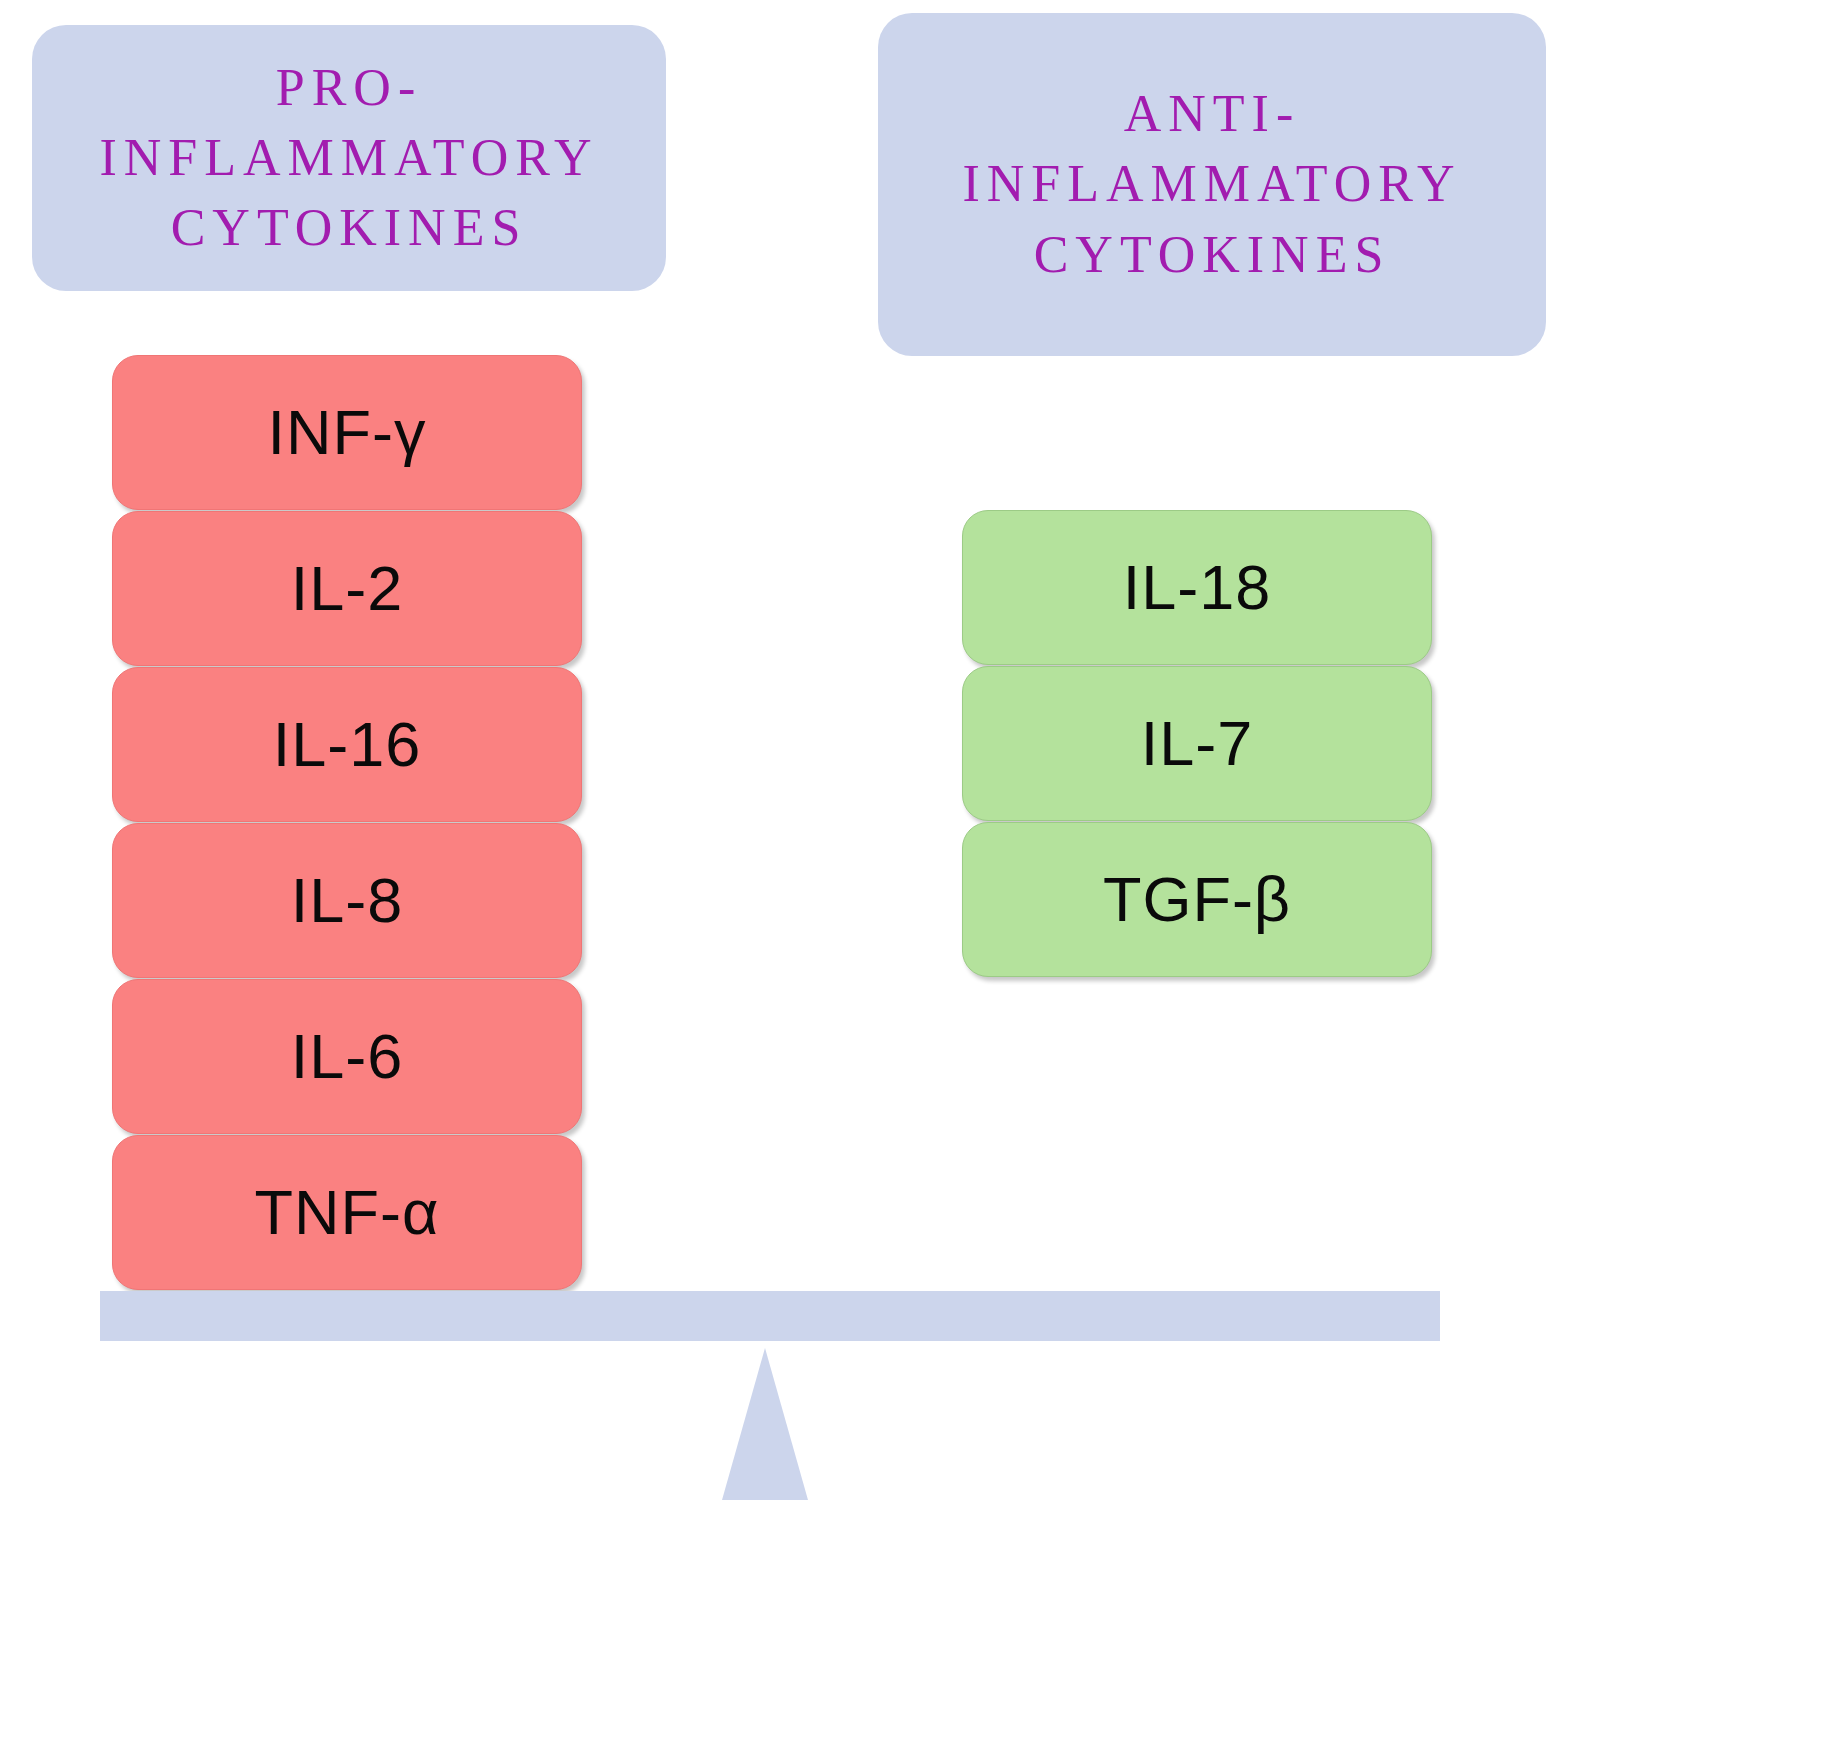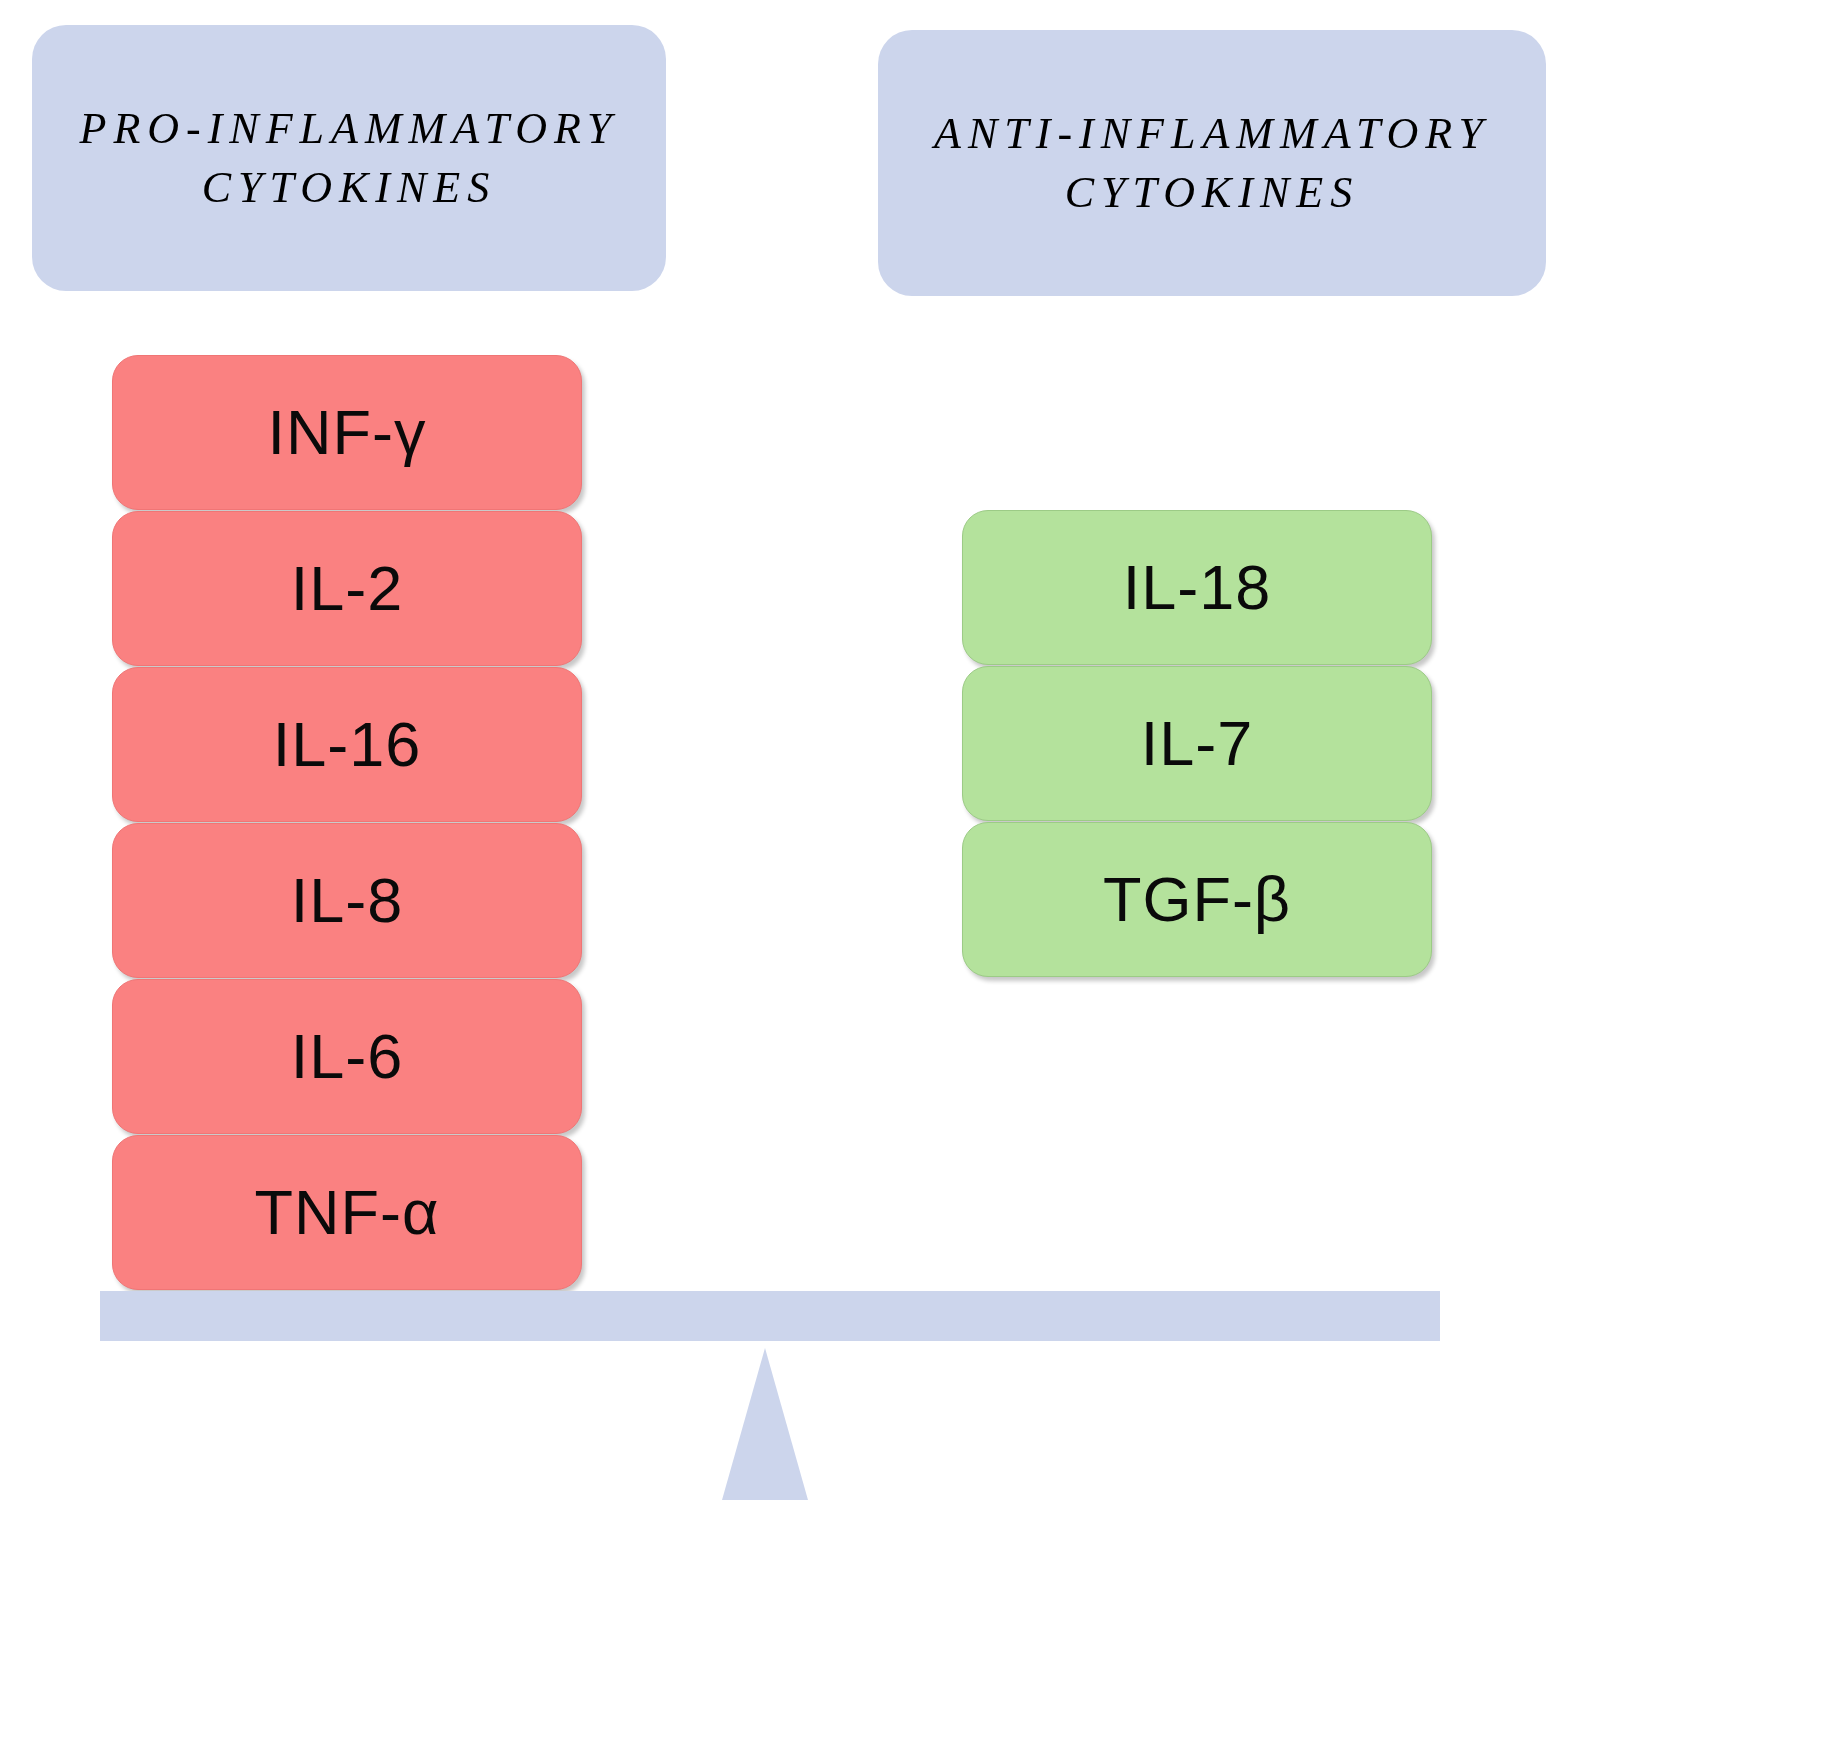--- a/index.html
+++ b/index.html
@@ -25,30 +25,29 @@
     background: #ccd5ec;
     border-radius: 34px;
     display: flex;
     align-items: center;
     justify-content: center;
     text-align: center;
     box-sizing: border-box;
   }
   .header-text {
     font-family: "Liberation Serif", "DejaVu Serif", serif;
-    font-size: 44px;
+    font-size: 52px;
     line-height: 1.35;
     letter-spacing: 7px;
-    color: #000000;
+    color: #a21caf;
     white-space: pre-line;
     padding: 0 18px;
-    font-style: italic;
   }
   #header-left  { left: 32px;  top: 25px; width: 634px; height: 266px; }
-  #header-right { left: 878px; top: 30px; width: 668px; height: 266px; }
+  #header-right { left: 878px; top: 13px; width: 668px; height: 343px; }
 
   
   .column {
     position: absolute;
     display: flex;
     flex-direction: column;
   }
   #column-pro  { left: 112px; top: 355px; width: 470px; }
   #column-anti { left: 962px; top: 510px; width: 470px; }
 

